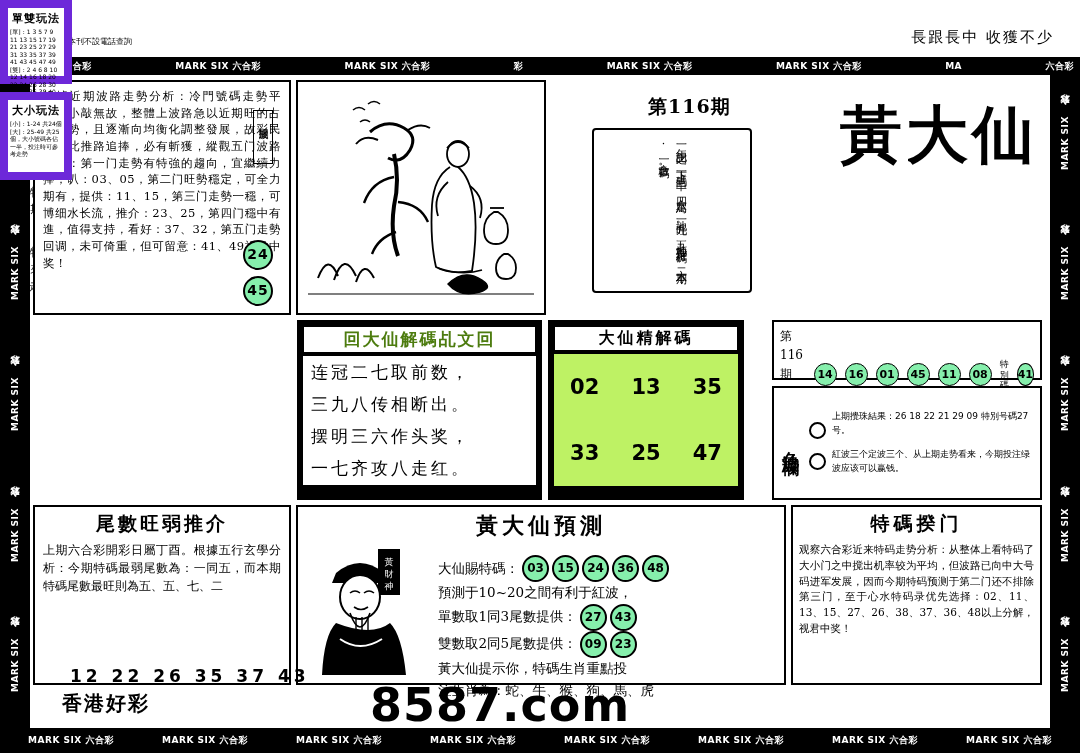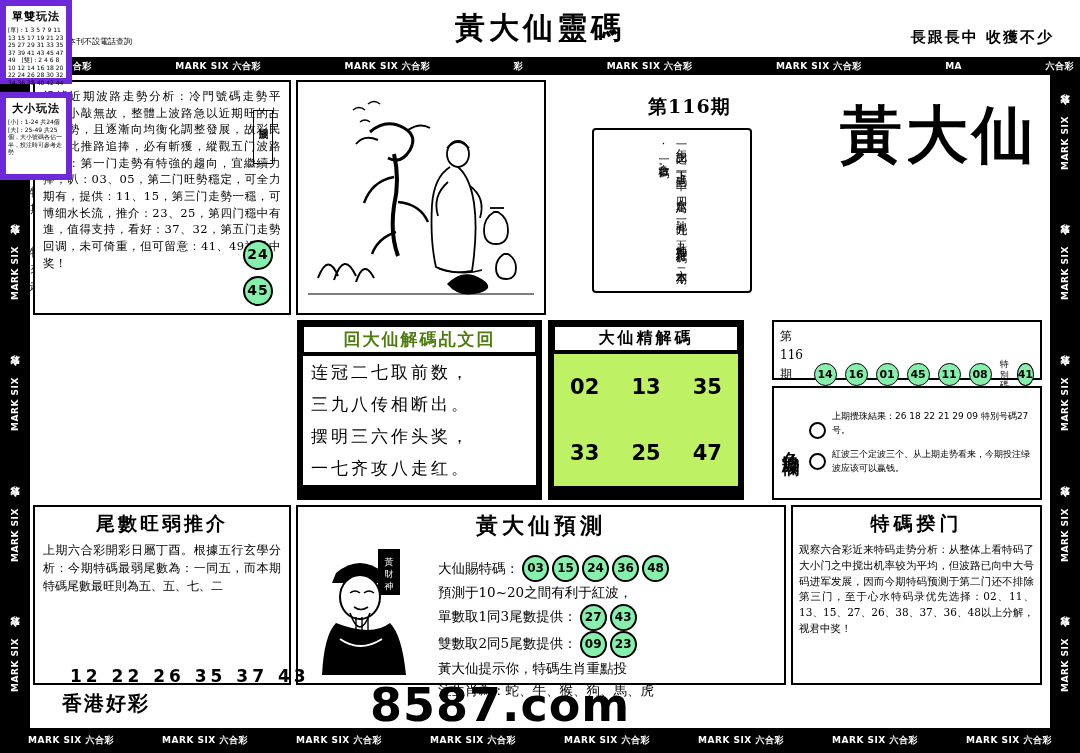--- a/index.html
+++ b/index.html
@@ -44,21 +44,21 @@
 
   
   .header{position:absolute;left:0;top:0;width:1080px;height:57px;}
   .hdr-note{position:absolute;left:28px;top:36px;font-size:8px;}
   .hdr-title{
     position:absolute;left:0;right:0;top:8px;text-align:center;
     font-family:"DejaVu Serif","Liberation Serif",serif;
     font-size:30px;font-weight:bold;letter-spacing:4px;
   }
   .hdr-slogan{
-    position:absolute;right:26px;top:28px;font-size:15px;font-weight:bold;letter-spacing:2px;
+    position:absolute;right:26px;top:28px;font-size:15px;font-weight:normal;letter-spacing:2px;
     font-family:"DejaVu Serif","Liberation Serif",serif;
   }
 
   
   .box{position:absolute;border:2px solid #000;background:#fff;box-sizing:border-box;}
 
   .cn{font-family:"DejaVu Serif","Liberation Serif",serif;}
 
   
   .analysis{left:33px;top:80px;width:258px;height:235px;padding:6px 8px;font-size:11.5px;line-height:1.45;letter-spacing:.5px;}
@@ -111,21 +111,21 @@
     padding-top:8px;box-sizing:border-box;
   }
   .scroll .vtext{
     writing-mode:vertical-rl;text-orientation:upright;
     font-family:"DejaVu Serif","Liberation Serif",serif;
     font-size:11px;line-height:1.6;letter-spacing:2px;height:140px;
   }
 
   
   .rules{left:33px;top:320px;width:72px;height:180px;}
-  .rule-card{position:absolute;left:0;width:72px;border:6px solid #6d28d9;background:#fff;box-sizing:border-box;padding:3px 2px;text-align:center;}
+  .rule-card{position:absolute;left:0;width:72px;border:8px solid #6d28d9;background:#fff;box-sizing:border-box;padding:3px 2px;text-align:center;}
   .rule-title{font-family:"DejaVu Serif","Liberation Serif",serif;font-weight:bold;font-size:11px;letter-spacing:1px;}
   .rule-body{font-size:6px;line-height:1.25;margin-top:2px;text-align:left;}
 
   .twotext{left:110px;top:320px;width:182px;height:180px;padding:4px 6px;font-size:11.5px;line-height:1.5;}
   .twotext p{margin:0 0 8px 0;text-align:justify;}
 
   .jiema{left:297px;top:320px;width:245px;height:180px;background:#000;color:#fff;padding:4px;}
   .jiema-hd{
     text-align:center;font-family:"DejaVu Serif","Liberation Serif",serif;
     font-size:17px;font-weight:bold;letter-spacing:2px;color:#4d7c0f;background:#fff;
@@ -190,21 +190,20 @@
     position:absolute;left:30px;top:-10px;font-size:17px;font-weight:bold;letter-spacing:4px;
   }
 </style>
 </head>
 <body>
 
 <div class="page">
 
   <div class="header">
     <div class="hdr-note cn">敬告讀者：本刊不設電話查詢</div>
-    <div class="hdr-title cn">黃大仙靈碼</div>
     <div class="hdr-slogan cn">長跟長中  收獲不少</div>
   </div>
 
   <div class="band band-top">
     <span>MARK SIX 六合彩</span>
     <span>MARK SIX 六合彩</span>
     <span>MARK SIX 六合彩</span>
     <span>彩</span>
     <span>MARK SIX 六合彩</span>
     <span>MARK SIX 六合彩</span>

